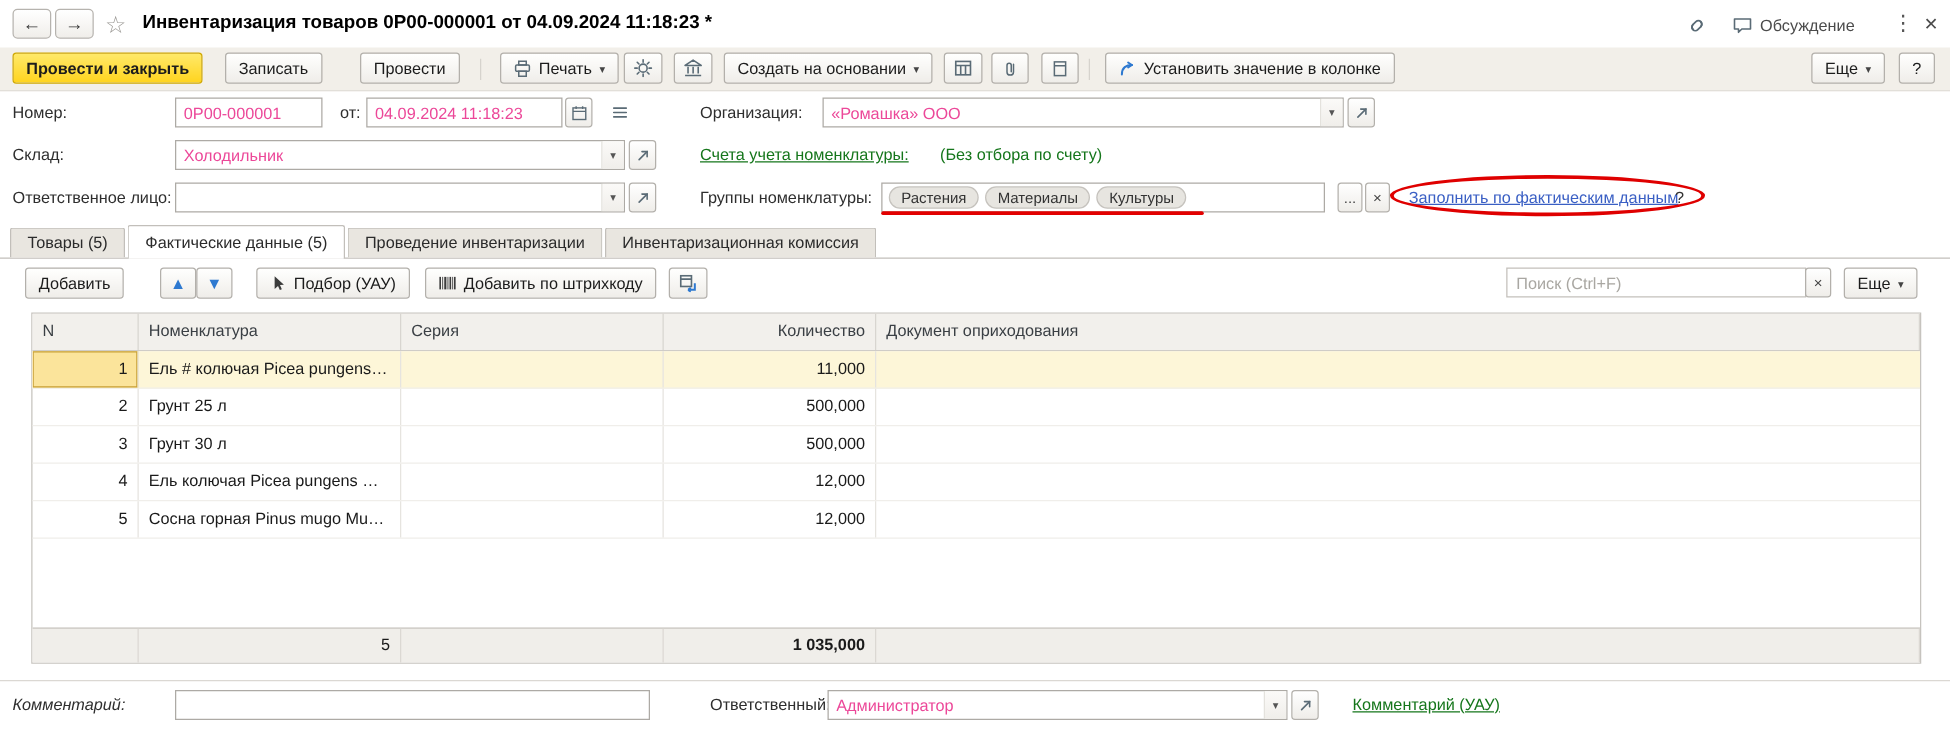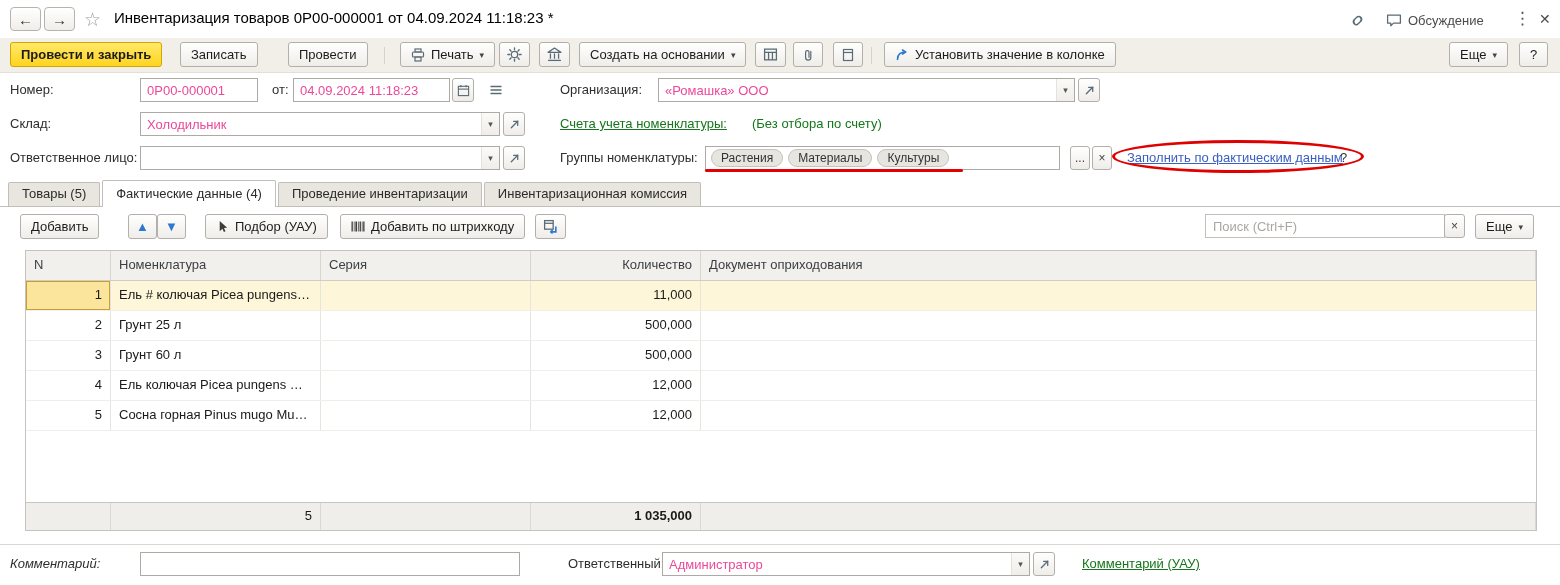--- a/index.html
+++ b/index.html
@@ -3,21 +3,21 @@
 <meta charset="utf-8">
 <style>
   html,body{margin:0;padding:0;background:#d8d6d2;font-family:"Liberation Sans",sans-serif;}
   .window{position:relative;width:1560px;height:585px;background:#fff;outline:1px solid #8f8d89;overflow:hidden;font-size:13px;color:#1a1a1a;}
 
   
   .titlebar{position:absolute;left:0;top:0;right:0;height:38px;background:#fff;}
   .navbtn{position:absolute;top:7px;width:31px;height:24px;display:flex;align-items:center;justify-content:center;
           background:linear-gradient(#ffffff,#f0eeea);border:1px solid #b6b3ae;border-radius:4px;font-size:15px;color:#333;cursor:pointer;box-sizing:border-box;}
   .star{position:absolute;left:84px;top:8px;font-size:19px;color:#9a9894;cursor:pointer;}
-  .wtitle{position:absolute;left:114px;top:9px;font-size:15px;font-weight:normal;color:#000;white-space:nowrap;}
+  .wtitle{position:absolute;left:114px;top:9px;font-size:15px;font-weight:bold;color:#000;white-space:nowrap;}
   .flatbtn{position:absolute;top:8px;display:flex;align-items:center;gap:6px;height:22px;color:#4b4b4b;cursor:pointer;background:none;border:none;font-size:13px;font-family:"Liberation Sans",sans-serif;}
 
   
   .cmdbar{position:absolute;left:0;top:38px;right:0;height:34px;background:#f2efe9;border-bottom:1px solid #e2dfd9;}
   .btn{position:absolute;top:4px;display:inline-flex;align-items:center;gap:6px;height:25px;padding:0 10px;
        background:linear-gradient(#fffffe,#efede9);border:1px solid #b3b0ab;border-radius:3px;
        font-size:13px;font-family:"Liberation Sans",sans-serif;color:#1c1c1c;cursor:pointer;box-sizing:border-box;white-space:nowrap;}
   .btn.ico{padding:0 7px;}
   .ybtn{background:linear-gradient(#ffe969,#ffd41f);border-color:#d0a800;font-weight:bold;}
   .arr{font-size:9px;color:#444;}
@@ -279,21 +279,21 @@
     </div>
   <a class="lnk blue" style="left:1127px;top:146px;">Заполнить по фактическим данным</a>
   <span class="helpq" style="left:1340px;top:146px;">?</span>
 
   <div class="ann-underline"></div>
   <div class="ann-ellipse"></div>
 
   <div class="tabline"></div>
   <div class="tabs">
     <div class="tab">Товары (5)</div>
-    <div class="tab active">Фактические данные (4)</div>
+    <div class="tab active">Фактические данные (5)</div>
     <div class="tab">Проведение инвентаризации</div>
     <div class="tab">Инвентаризационная комиссия</div>
   </div>
 
   <button class="btn gbtn" style="left:20px;">
       <span>Добавить</span>
     </button>
   <button class="btn gbtn ico" style="left:128px;">
       <span class="blue-ic">▲</span>
     </button>
@@ -355,21 +355,21 @@
     </div>
     <div class="trow brow">
       <div class="cell c1">2</div>
       <div class="cell c2">Грунт 25 л</div>
       <div class="cell c3"></div>
       <div class="cell c4">500,000</div>
       <div class="cell c5"></div>
     </div>
     <div class="trow brow">
       <div class="cell c1">3</div>
-      <div class="cell c2">Грунт 60 л</div>
+      <div class="cell c2">Грунт 30 л</div>
       <div class="cell c3"></div>
       <div class="cell c4">500,000</div>
       <div class="cell c5"></div>
     </div>
     <div class="trow brow">
       <div class="cell c1">4</div>
       <div class="cell c2">Ель колючая Picea pungens …</div>
       <div class="cell c3"></div>
       <div class="cell c4">12,000</div>
       <div class="cell c5"></div>

